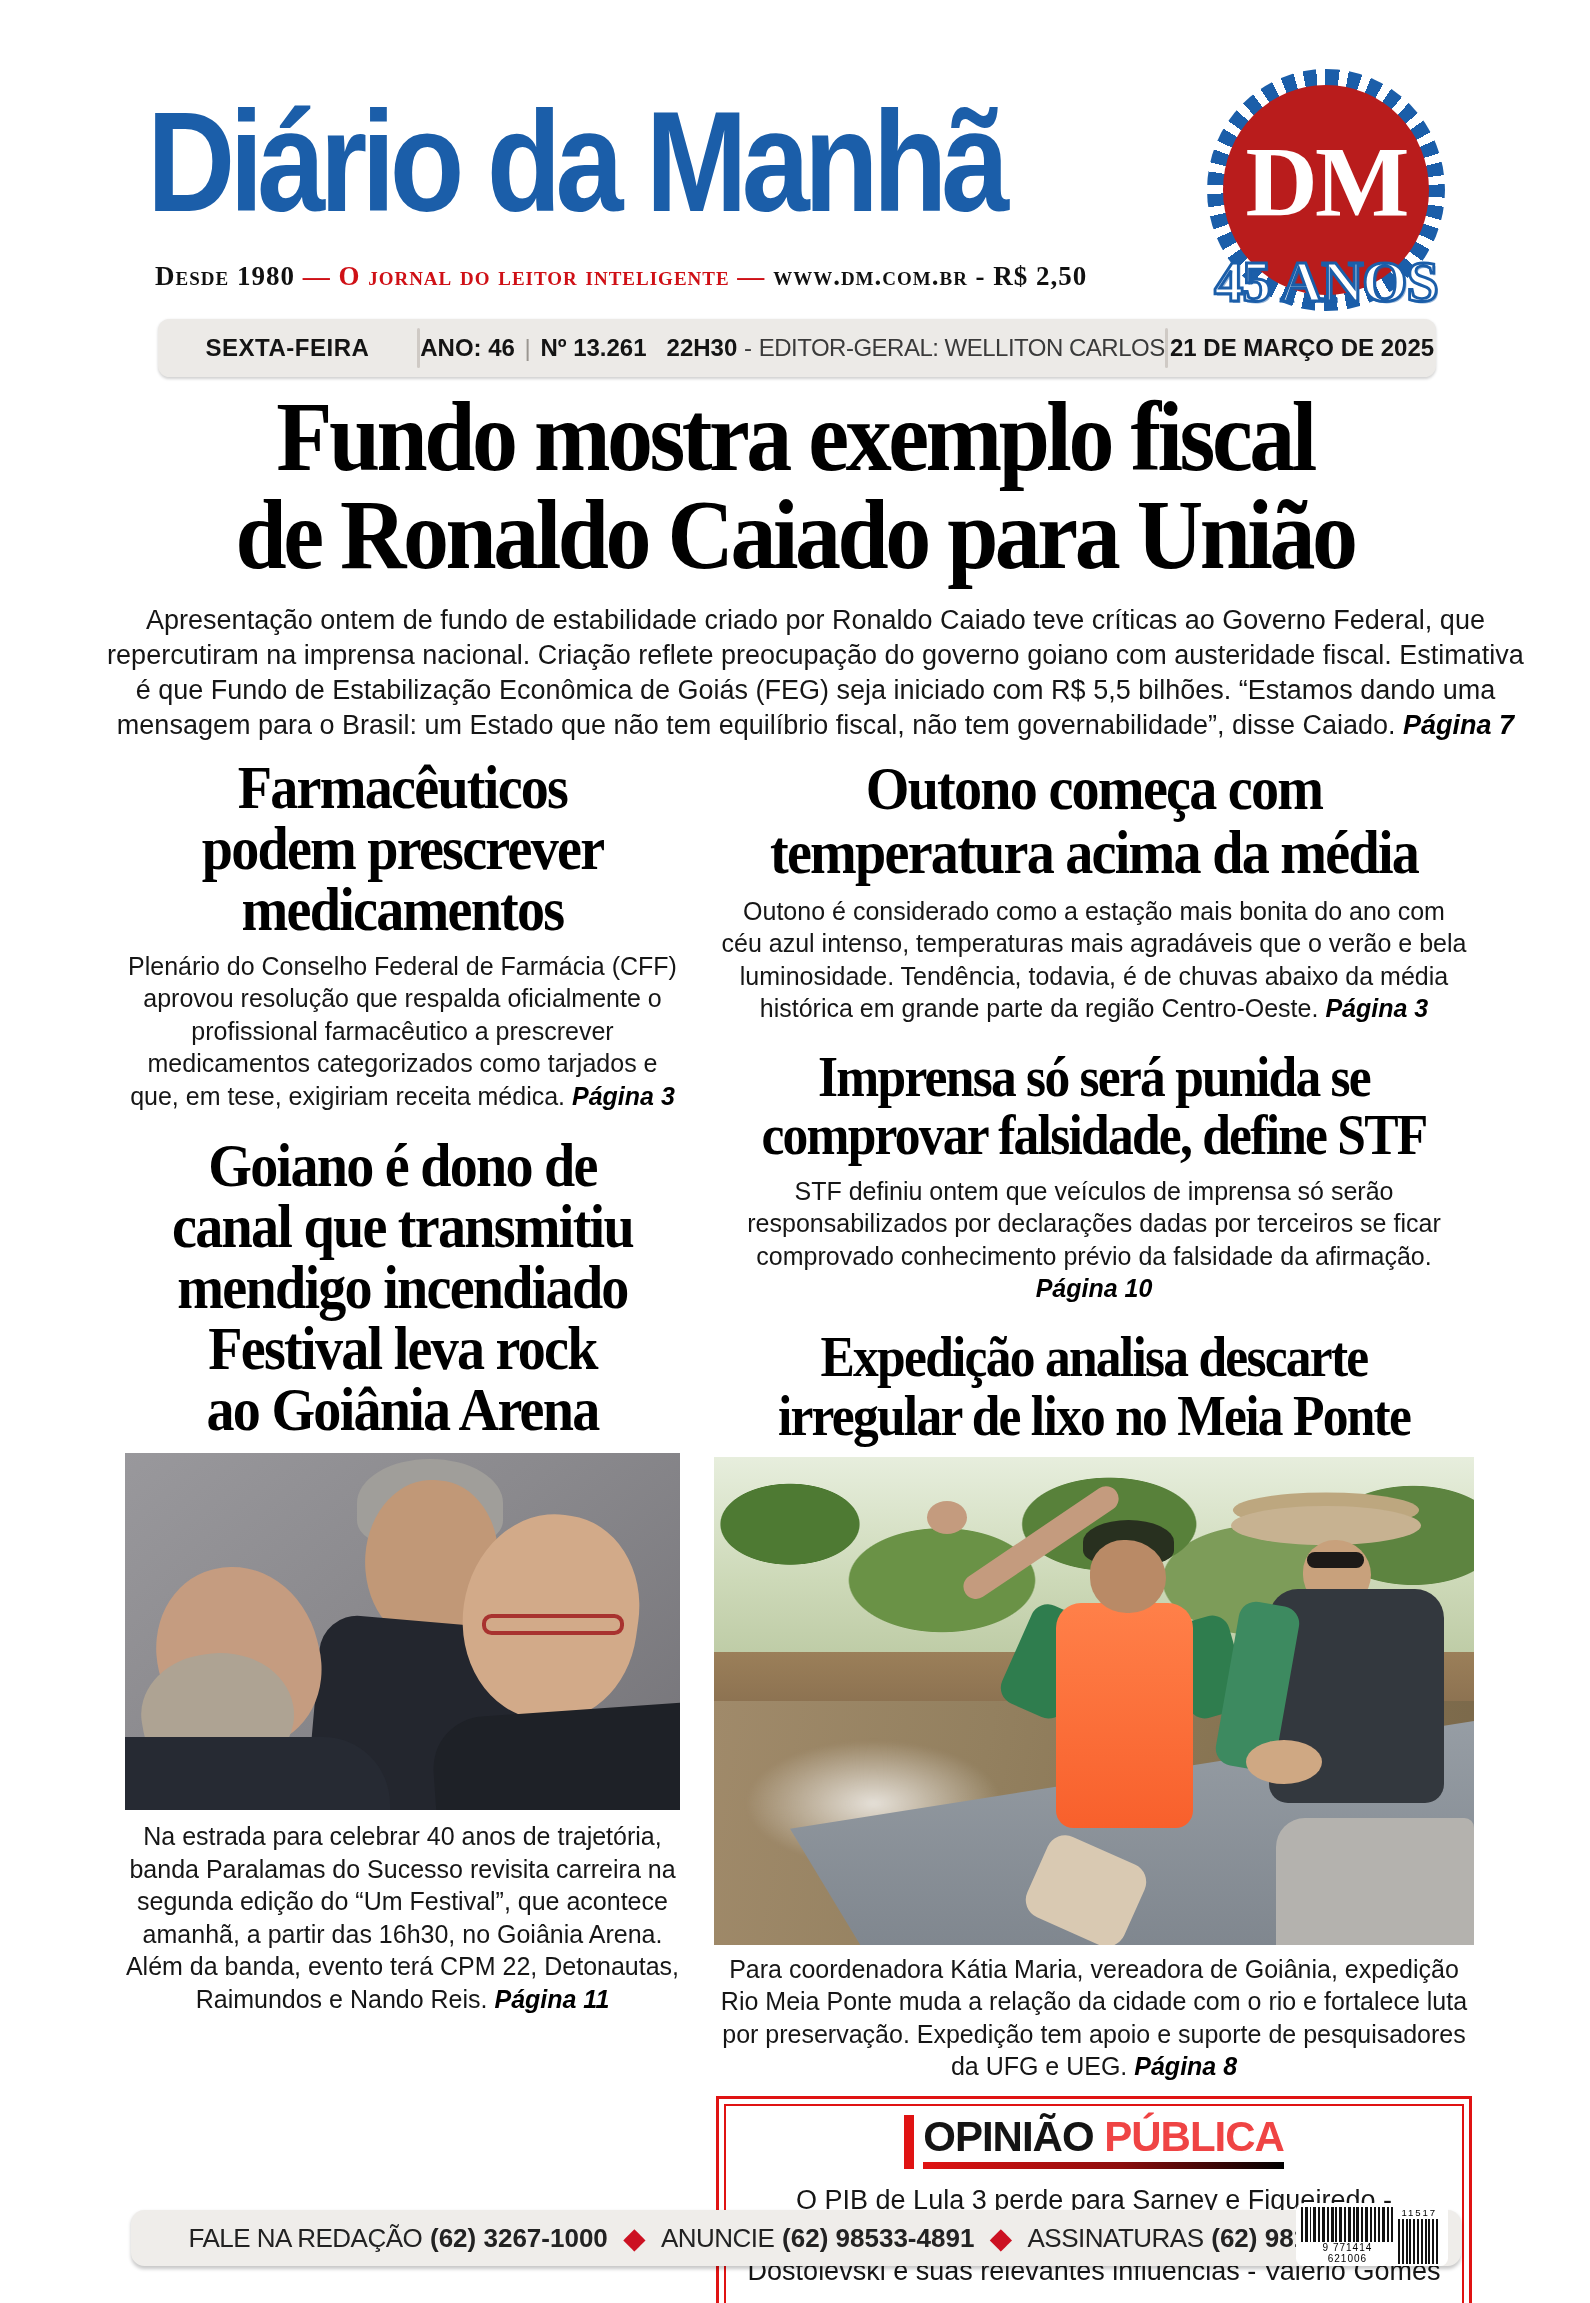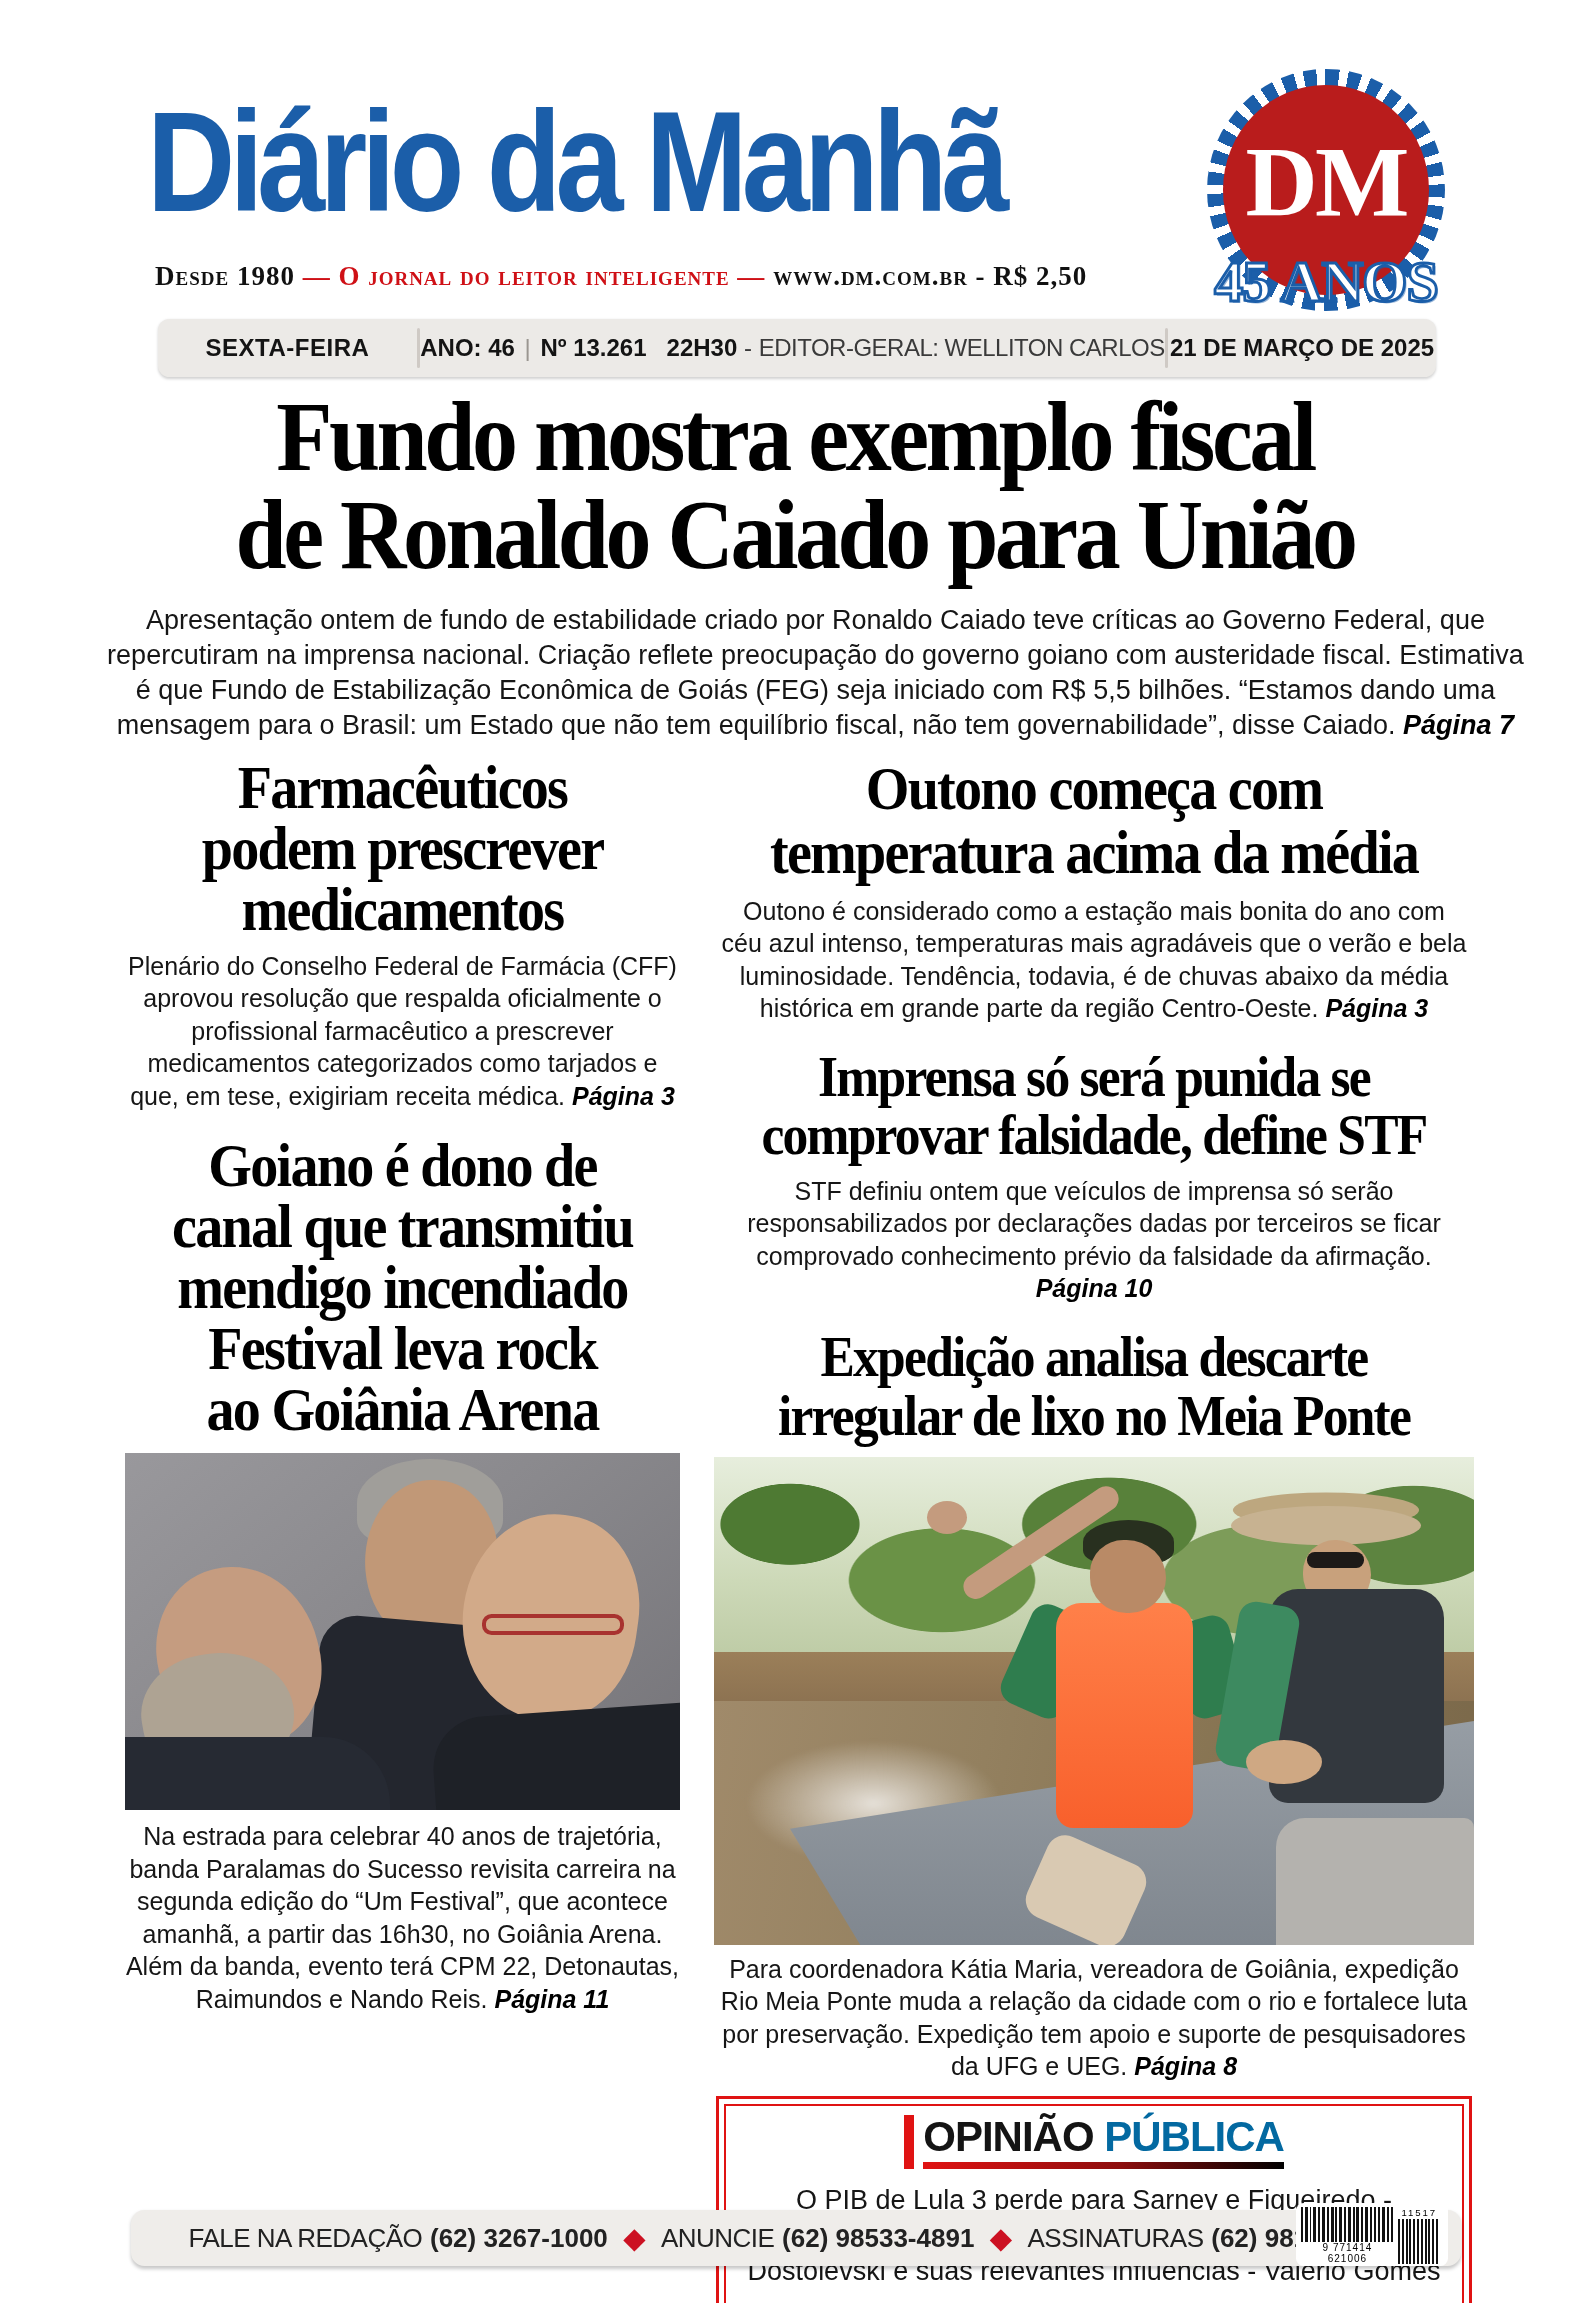--- a/index.html
+++ b/index.html
@@ -116,21 +116,21 @@
   .rv-sleeve2 { position:absolute; right:24.5%; top:30%; width:8%; height:34%; background:#3d8a60; border-radius:17.3px; transform:rotate(10deg); }
   .rv-hands2 { position:absolute; right:20%; top:58%; width:10%; height:9%; background:#cfa883; border-radius:50%; }
   .rv-pants2 { position:absolute; right:0; bottom:0; width:26%; height:26%; background:#b4b2ae; border-radius:29px 9.6px 0 0; }
   
   .opinion { margin:13.4px 1.9px 0; border:3.8px solid #e01313; padding:4.8px; background:#fff; }
   .opinion-inner { border:2.9px solid #e01313; padding:9.6px 17.3px 15.4px; }
   .op-logo-row { display:flex; justify-content:center; }
   .op-logo { display:flex; align-items:stretch; }
   .op-redbar { width:9.6px; background:#e01313; margin-right:9.6px; }
   .op-title { font-size:42px; font-weight:900; letter-spacing:-1px; line-height:1.05; white-space:nowrap; }
-  .op-title .t-red { color:#0369a1; }
+  .op-title .t-red { color:#ef4444; }
   .op-underline { height:6.7px; margin-top:2.9px; background:linear-gradient(to right,#e01313 0%, #8c0d0d 55%, #000 100%); }
   .op-text { margin:13.4px auto 15.4px; font-size:27px; line-height:1.32; color:#161616; max-width:826px; }
   .op-pill { display:inline-block; border:3.8px solid #000; border-radius:29px; padding:1px 25px 3.8px; font-size:29px; color:#000; }
   .op-pill b { font-weight:800; }
   
   .footerbar {
     position:absolute; left:69px; right:67px; bottom:38px; height:56px;
     background:#efedea; border-radius:13.4px; box-shadow:0 2.9px 3.8px rgba(0,0,0,.22);
     display:flex; align-items:center; justify-content:center; font-size:26px; color:#222;
   }

